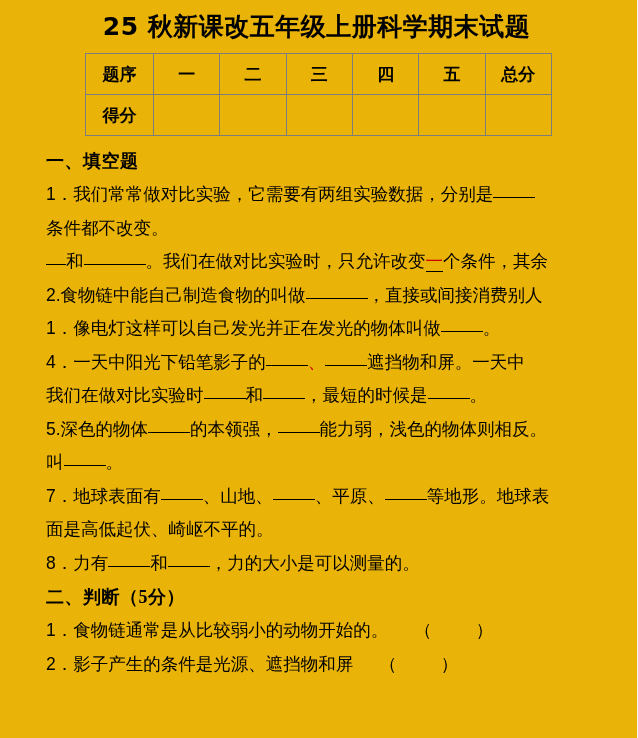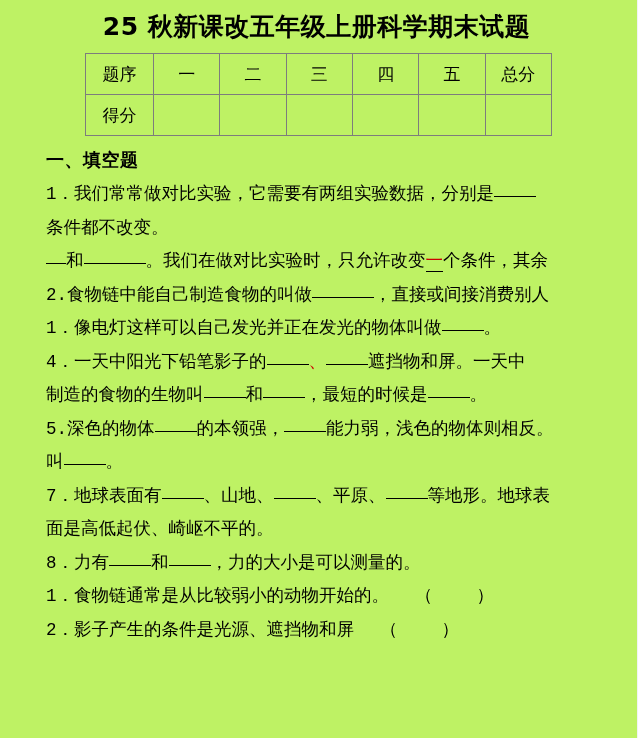--- a/index.html
+++ b/index.html
@@ -11,21 +11,21 @@
     width: 638px;
     height: 738px;
     overflow: hidden;
     font-family: "DejaVu Serif", "Liberation Serif", serif;
     color: #000000;
     position: relative;
   }
   .page {
     width: 638px;
     height: 738px;
-    background: #bef264;
+    background: #eab308;
     position: relative;
     box-sizing: border-box;
     border-right: 1px solid #f2f2f6;
     overflow: hidden;
   }
   .doc-title {
     font-size: 25px;
     font-weight: bold;
     text-align: center;
     letter-spacing: 0.5px;
@@ -43,48 +43,48 @@
     border-collapse: collapse;
     width: 467px;
     table-layout: fixed;
   }
   table.score-table td {
     border: 1px solid #7d7d7d;
     height: 40px;
     text-align: center;
     vertical-align: middle;
     font-size: 17px;
-    font-weight: normal;
+    font-weight: bold;
     font-family: "DejaVu Serif", "Liberation Serif", serif;
     padding: 0;
   }
   table.score-table td.label-col {
     width: 67px;
   }
   .body-area {
     padding: 0 40px 0 46px;
   }
   .section-heading {
     font-size: 18px;
     font-weight: bold;
     line-height: 34px;
     margin: 8px 0 0 0;
     letter-spacing: 0.5px;
-    font-family: Liberation Mono, monospace;
+    font-family: Liberation Serif, serif;
     white-space: nowrap;
   }
   .section-heading.tight {
     margin-top: 0;
   }
   .q-line {
     font-size: 17.5px;
     line-height: 33.5px;
     letter-spacing: 0px;
     white-space: nowrap;
-    font-family: Liberation Mono, monospace;
+    font-family: Liberation Sans, sans-serif;
   }
   .blk {
     display: inline-block;
     border-bottom: 1.5px solid #000000;
     vertical-align: 2px;
     height: 15px;
   }
   .blk.w2 { width: 20px; }
   .blk.w4 { width: 42px; }
   .blk.w6 { width: 62px; }
@@ -148,30 +148,31 @@
 
     <div class="q-line"><span>1．我们常常做对比实验，它需要有两组实验数据，分别是</span><span class="blk w4"></span></div>
     <div class="q-line">条件都不改变。</div>
     <div class="q-line"><span class="blk w2"></span>和<span class="blk w6"></span><span>。我们在做对比实验时，只允许改变</span><span class="red-underline">一</span><span>个条件，其余</span></div>
 
     <div class="q-line"><span>2.食物链中能自己制造食物的叫做</span><span class="blk w6"></span><span>，直接或间接消费别人</span></div>
 
     <div class="q-line"><span>1．像电灯这样可以自己发光并正在发光的物体叫做</span><span class="blk w4"></span><span>。</span></div>
 
     <div class="q-line"><span>4．一天中阳光下铅笔影子的</span><span class="blk w4"></span><span class="red">、</span><span class="blk w4"></span><span>遮挡物和屏。一天中</span></div>
-    <div class="q-line"><span>制造的食物的生物叫</span><span class="blk w4"></span><span>和</span><span class="blk w4"></span><span>，最短的时候是</span><span class="blk w4"></span><span>。</span></div>
+    <div class="q-line"><span>我们在做对比实验时</span><span class="blk w4"></span><span>和</span><span class="blk w4"></span><span>，最短的时候是</span><span class="blk w4"></span><span>。</span></div>
 
     <div class="q-line"><span>5.深色的物体</span><span class="blk w4"></span><span>的本领强，</span><span class="blk w4"></span><span>能力弱，浅色的物体则相反。</span></div>
 
     <div class="q-line"><span>叫</span><span class="blk w4"></span><span>。</span></div>
 
     <div class="q-line"><span>7．地球表面有</span><span class="blk w4"></span><span>、山地、</span><span class="blk w4"></span><span>、平原、</span><span class="blk w4"></span><span>等地形。地球表</span></div>
     <div class="q-line">面是高低起伏、崎岖不平的。</div>
 
     <div class="q-line"><span>8．力有</span><span class="blk w4"></span><span>和</span><span class="blk w4"></span><span>，力的大小是可以测量的。</span></div>
 
+    <div class="section-heading tight">二、判断（5分）</div>
 
     <div class="q-line"><span>1．食物链通常是从比较弱小的动物开始的。</span><span class="judge-paren"><span>（</span><span class="paren-gap"></span><span>）</span></span></div>
 
     <div class="q-line clip-row"><span>2．影子产生的条件是光源、遮挡物和屏</span><span class="judge-paren"><span>（</span><span class="paren-gap"></span><span>）</span></span></div>
 
   </div>
 </div>
 
 </body></html>

